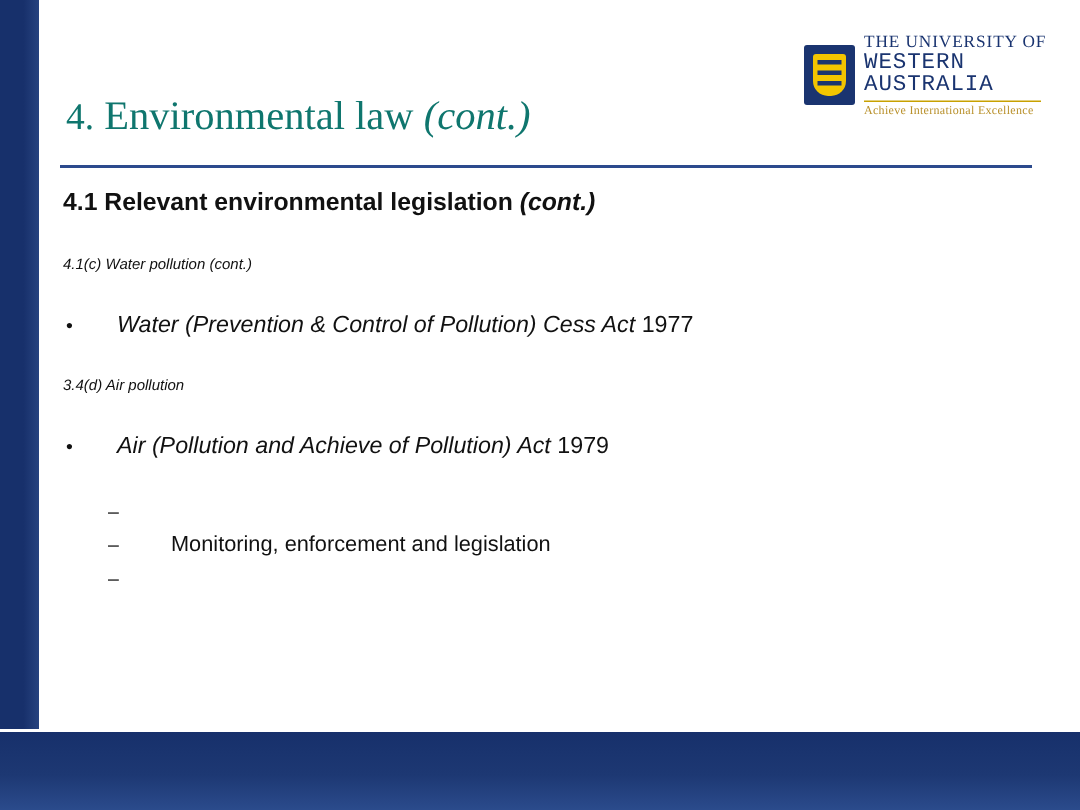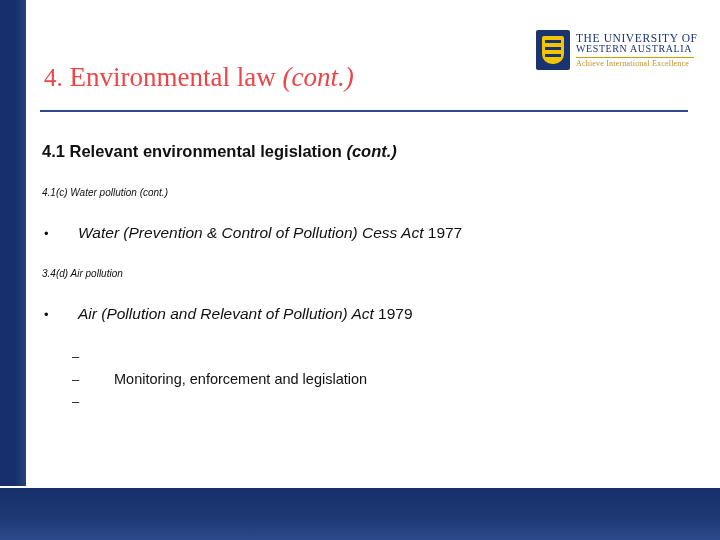--- a/index.html
+++ b/index.html
@@ -86,22 +86,22 @@
     line-height: 1.05;
     color: #1a3470;
   }
   .logo-line1 {
     font-family: "Liberation Serif", serif;
     font-size: 11.5px;
     letter-spacing: 0.6px;
     color: #1a3470;
   }
   .logo-line2 {
-    font-family: Liberation Serif, serif;
-    font-size: 10px;
+    font-family: Liberation Mono, monospace;
+    font-size: 15px;
     letter-spacing: 0.6px;
     color: #1a3470;
   }
   .logo-rule {
     height: 1px;
     background: #c8a100;
     margin: 2px 0 2px 0;
     width: 118px;
   }
   .logo-tagline {
@@ -111,21 +111,21 @@
     letter-spacing: 0.2px;
   }
 
   
   .title {
     position: absolute;
     left: 44px;
     top: 62px;
     font-family: "Liberation Serif", serif;
     font-size: 27px;
-    color: #ef4444;
+    color: #0f766e;
     white-space: nowrap;
   }
   .title .num {
     font-size: 25px;
   }
   .title .ital {
     font-style: italic;
   }
   .title-rule {
     position: absolute;
@@ -140,21 +140,21 @@
   .content {
     position: absolute;
     left: 40px;
     top: 126px;
     width: 660px;
   }
   .lvl1 {
     font-size: 16.5px;
     font-weight: bold;
     color: #111111;
-    margin: 16px 0 26px 2px;
+    margin: 0 0 26px 2px;
   }
   .lvl1 .ital { font-style: italic; }
 
   .lvl2 {
     font-size: 10px;
     font-style: italic;
     color: #111111;
     margin: 0 0 26px 2px;
   }
   .bullet-row {
@@ -232,21 +232,21 @@
     <div class="bullet-text">
       <span>Water (Prevention &amp; Control of Pollution) Cess Act</span><span class="roman"> 1977</span>
     </div>
   </div>
 
   <div class="lvl2">3.4(d) Air pollution</div>
 
   <div class="bullet-row">
     <div class="bullet-mark">•</div>
     <div class="bullet-text">
-      <span>Air (Pollution and Relevant of Pollution) Act</span><span class="roman"> 1979</span>
+      <span>Air (Pollution and Achieve of Pollution) Act</span><span class="roman"> 1979</span>
     </div>
   </div>
 
   <div class="sub-row">
     <div class="dash-mark">–</div>
   </div>
   <div class="sub-row">
     <div class="dash-mark">–</div>
     <div class="sub-text">Monitoring, enforcement and legislation</div>
   </div>

